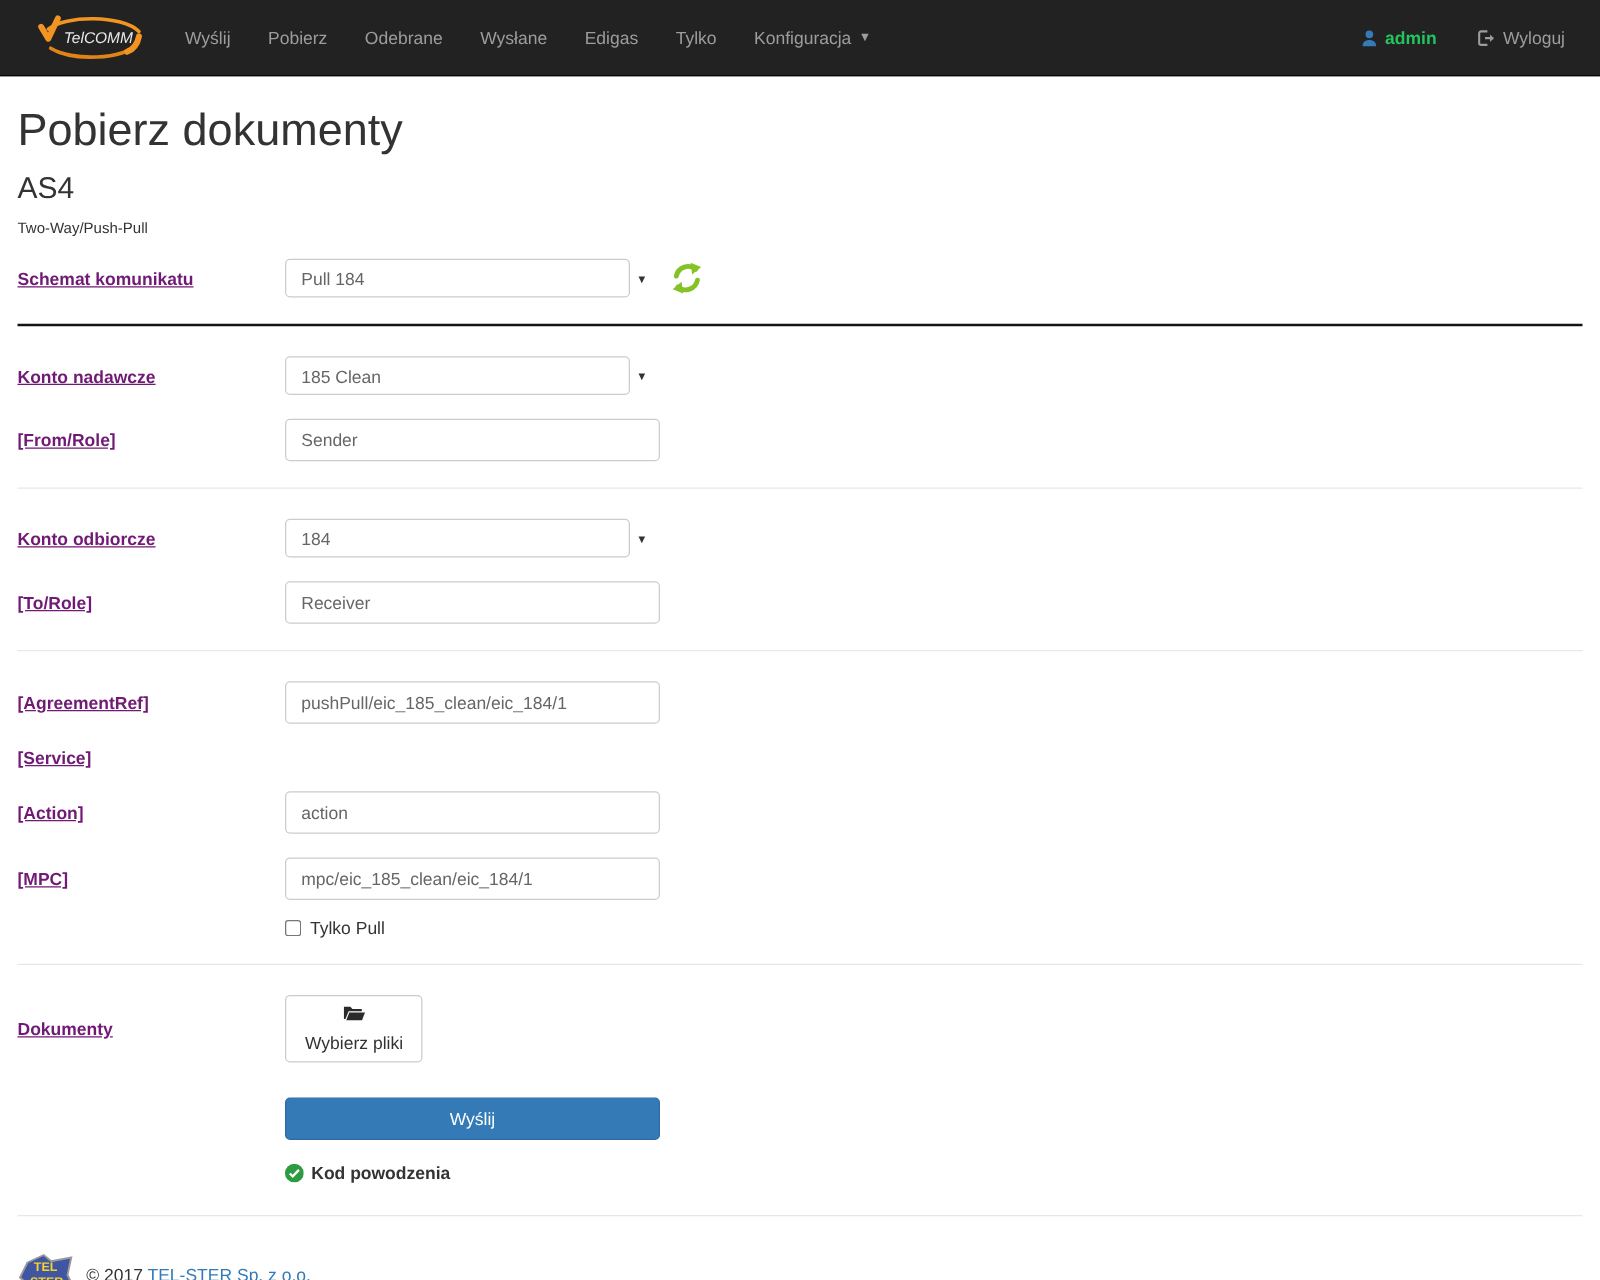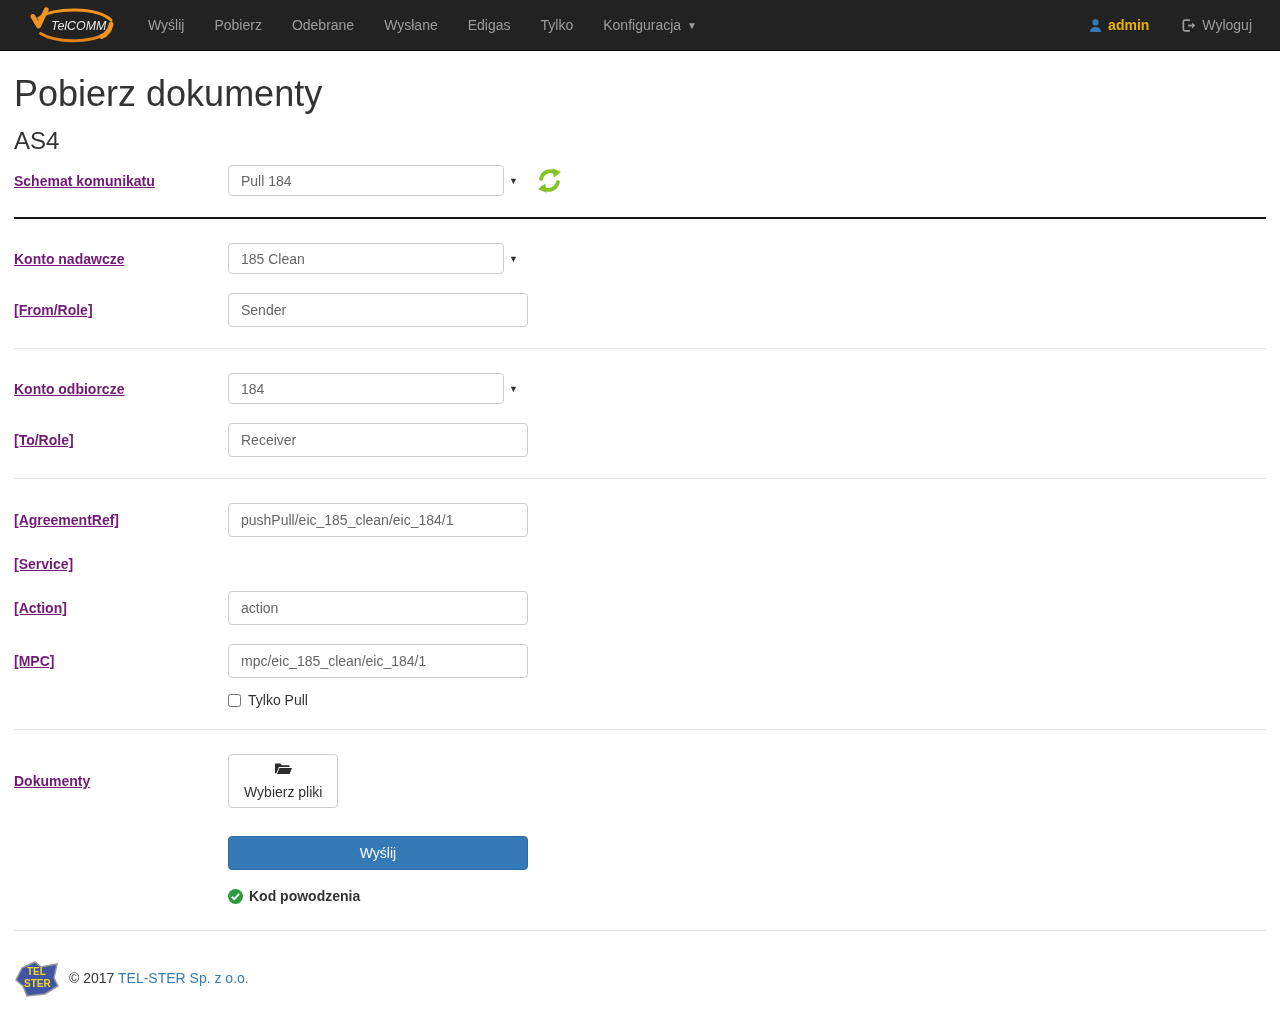--- a/index.html
+++ b/index.html
@@ -3,32 +3,32 @@
 <meta charset="utf-8">
 <style>
   * { box-sizing: border-box; }
   html,body { margin:0; padding:0; }
   body {
     width:1280px; min-height:1024px; background:#fff;
     font-family:"Liberation Sans", sans-serif; font-size:14px; color:#333;
   }
   
   .navbar {
-    height:51px; background:#222; border-bottom:1px solid #080808;
+    height:61px; background:#222; border-bottom:1px solid #080808;
     display:flex; align-items:center;
   }
   .brand { padding:0 12px 0 25px; display:flex; align-items:center; cursor:pointer; }
   .nav { display:flex; height:51px; }
   .nav-link {
     display:flex; align-items:center; height:51px; padding:0 15px;
     color:#9d9d9d; text-decoration:none; cursor:pointer;
   }
   .nav-link .caret { margin-left:6px; font-size:10px; }
   .nav-right { margin-left:auto; display:flex; align-items:center; padding-right:16px; }
-  .user-link { display:flex; align-items:center; gap:5px; color:#eab308; font-weight:bold; text-decoration:none; padding:0 12px; height:51px; }
+  .user-link { display:flex; align-items:center; gap:5px; color:#22c55e; font-weight:bold; text-decoration:none; padding:0 12px; height:51px; }
   .logout-link { display:flex; align-items:center; gap:6px; color:#9d9d9d; text-decoration:none; padding:0 12px; height:51px; margin-left:8px; }
   
   .container { padding:0 14px; }
   .page-title { font-size:36px; font-weight:500; margin:22px 0 12px; }
   .page-subtitle { font-size:24px; font-weight:500; margin:0 0 10px; }
   .page-mep { font-size:12px; margin:0 0 18px; }
   .frow { display:flex; align-items:center; margin-bottom:19px; }
   .flabel { width:214px; padding-right:30px; font-weight:bold; color:#701a75;text-decoration:underline; }
   .fctl { display:flex; align-items:center; }
   .selwrap { position:relative; width:300px; }
@@ -118,20 +118,21 @@
         <path d="M11.8 4.8 15 8l-3.2 3.2z" fill="#9d9d9d"></path>
       </svg>
       <span>Wyloguj</span>
     </a>
   </div>
 </nav>
 
 <div class="container">
   <h1 class="page-title">Pobierz dokumenty</h1>
   <div class="page-subtitle">AS4</div>
+  <div class="page-mep">Two-Way/Push-Pull</div>
 
   <div class="frow">
     <label class="flabel">Schemat komunikatu</label>
     <div class="fctl">
       <div class="selwrap">
         <select class="sel">
           <option>Pull 184</option>
         </select>
         <span class="scaret">▼</span>
       </div>

